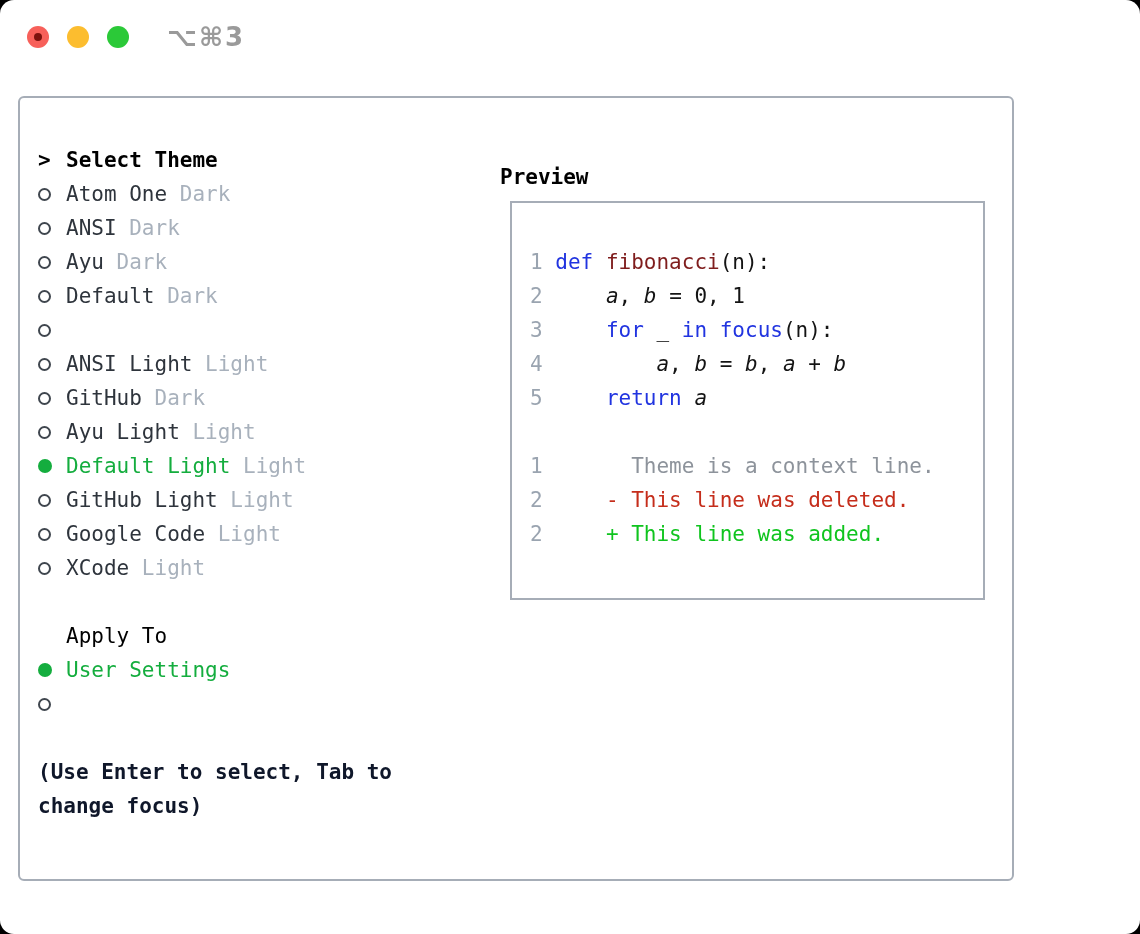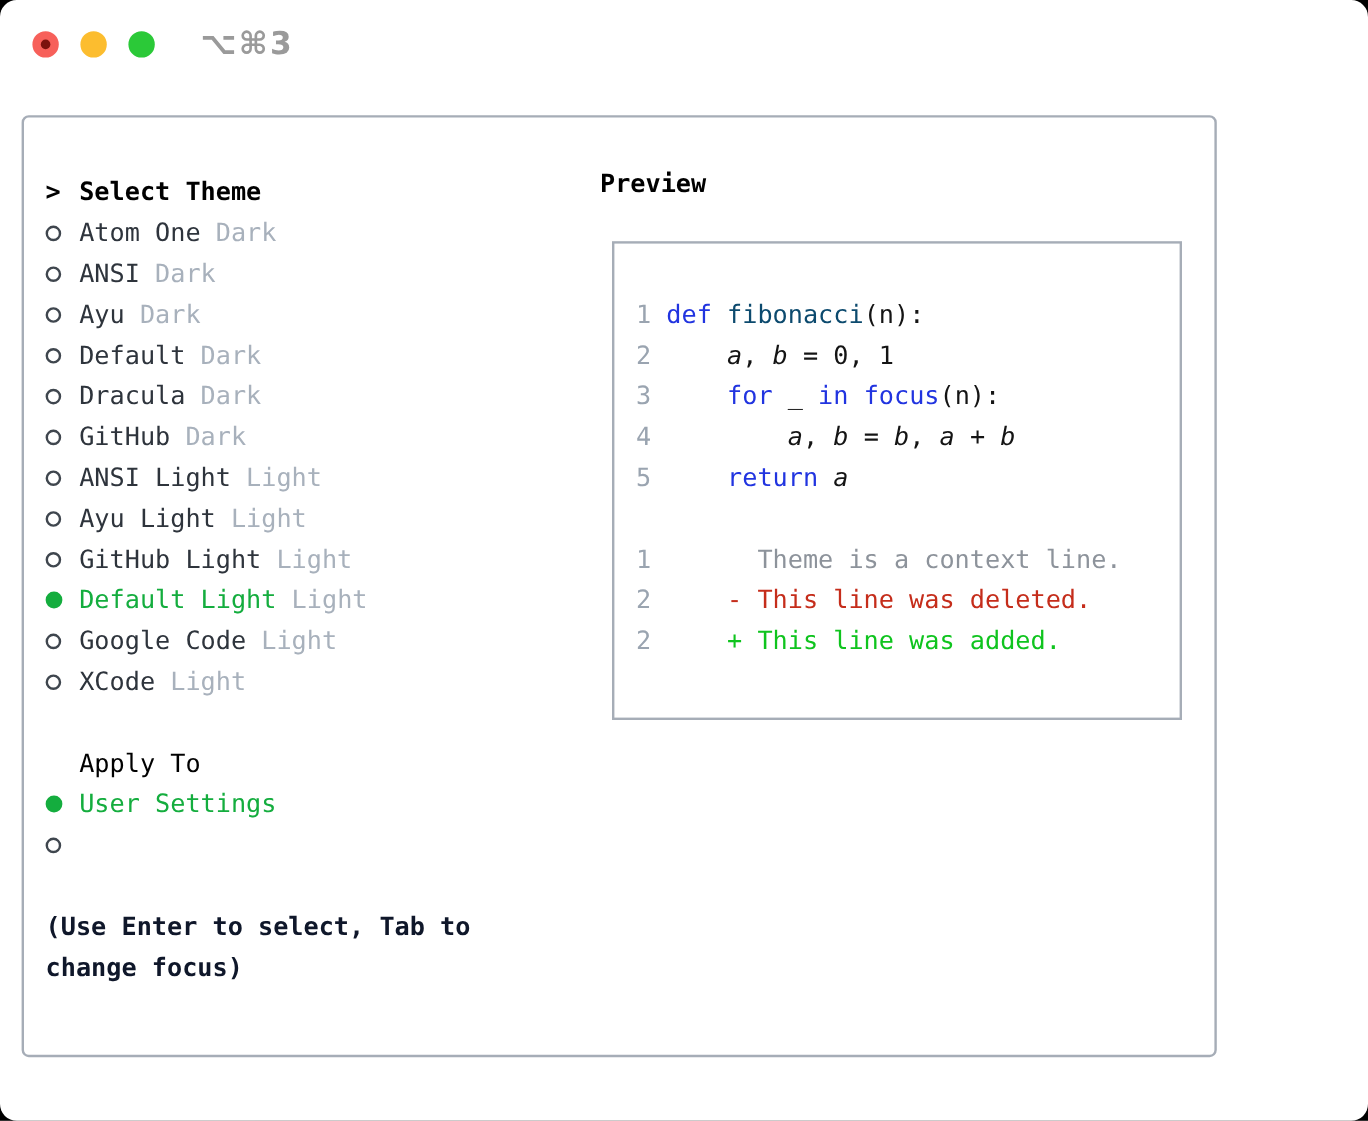--- a/index.html
+++ b/index.html
@@ -48,32 +48,32 @@
   }
   .circle.filled{border:none;background:#14ad3e;width:14px;height:14px;}
   .tname{color:#2e343c;}
   .sel .tname{color:#14ad3e;}
   .sel-opt{color:#14ad3e;}
   .ttag{color:#a8b1bc;}
   .spacer{height:34px;}
   .hint{color:#0f172a;font-weight:bold;}
   
   .preview-label{
-    position:absolute;left:500px;top:136px;
+    position:absolute;left:500px;top:160px;
     font-size:21px;line-height:34px;font-weight:bold;color:#000;
   }
   .pbox{
     position:absolute;left:510px;top:201px;width:475px;height:399px;
     box-sizing:border-box;border:2px solid #a6adb7;background:#fff;
     padding:42px 0 0 18px;font-size:21px;line-height:34px;
   }
   .pline{height:34px;white-space:pre;}
   .lineno{color:#9aa4b0;}
   .seg-kw{color:#2134e0;margin-top:20px;}
-  .seg-fn{color:#0c4a6e;}
+  .seg-fn{color:#7f1d1d;}
   .seg-vr{font-style:italic;color:#141414;}
   .seg-pl{color:#141414;}
   .seg-ctx{color:#8d939b;}
   .seg-del{color:#c52d1b;}
   .seg-add{color:#0fc41e;}
 </style>
 </head>
 <body>
 
 <div class="window">
@@ -93,26 +93,26 @@
     <div class="row">
       <span class="marker hdr-marker">&gt;</span>
       <span class="hdr">Select Theme</span>
     </div>
 
     <div>
         <div class="row"><span class="marker"><span class="circle"></span></span><span class="label"><span class="tname">Atom One</span><span class="ttag"> Dark</span></span></div>
         <div class="row"><span class="marker"><span class="circle"></span></span><span class="label"><span class="tname">ANSI</span><span class="ttag"> Dark</span></span></div>
         <div class="row"><span class="marker"><span class="circle"></span></span><span class="label"><span class="tname">Ayu</span><span class="ttag"> Dark</span></span></div>
         <div class="row"><span class="marker"><span class="circle"></span></span><span class="label"><span class="tname">Default</span><span class="ttag"> Dark</span></span></div>
-        <div class="row"><span class="marker"><span class="circle"></span></span><span class="label"><span class="tname">Dracula</span><span class="ttag"> Dark</span></span></div>
+        <div class="row"><span class="marker"><span class="circle"></span></span></div>
+        <div class="row"><span class="marker"><span class="circle"></span></span><span class="label"><span class="tname">ANSI Light</span><span class="ttag"> Light</span></span></div>
         <div class="row"><span class="marker"><span class="circle"></span></span><span class="label"><span class="tname">GitHub</span><span class="ttag"> Dark</span></span></div>
-        <div class="row"><span class="marker"><span class="circle"></span></span><span class="label"><span class="tname">ANSI Light</span><span class="ttag"> Light</span></span></div>
         <div class="row"><span class="marker"><span class="circle"></span></span><span class="label"><span class="tname">Ayu Light</span><span class="ttag"> Light</span></span></div>
+        <div class="row sel"><span class="marker"><span class="circle filled"></span></span><span class="label sel"><span class="tname sel-opt">Default Light</span><span class="ttag"> Light</span></span></div>
         <div class="row"><span class="marker"><span class="circle"></span></span><span class="label"><span class="tname">GitHub Light</span><span class="ttag"> Light</span></span></div>
-        <div class="row sel"><span class="marker"><span class="circle filled"></span></span><span class="label sel"><span class="tname sel-opt">Default Light</span><span class="ttag"> Light</span></span></div>
         <div class="row"><span class="marker"><span class="circle"></span></span><span class="label"><span class="tname">Google Code</span><span class="ttag"> Light</span></span></div>
         <div class="row"><span class="marker"><span class="circle"></span></span><span class="label"><span class="tname">XCode</span><span class="ttag"> Light</span></span></div>
       </div>
 
     <div class="spacer"></div>
 
     <div class="row">
       <span class="marker"></span>
       <span class="apply-hdr">Apply To</span>
     </div>

